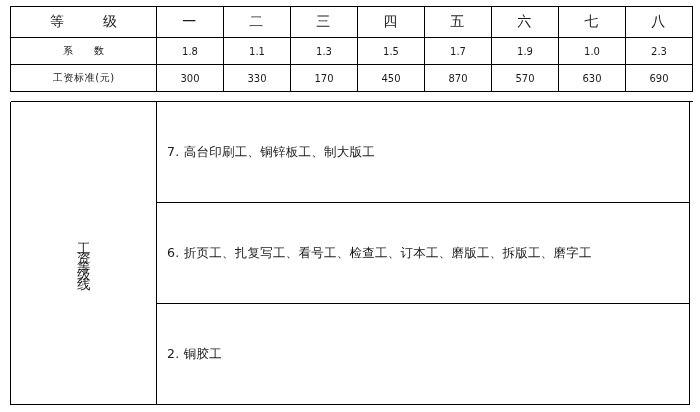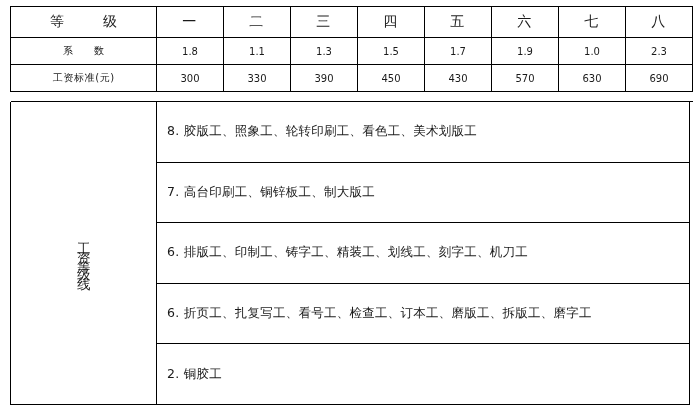--- a/index.html
+++ b/index.html
@@ -143,39 +143,37 @@
         <td class="num">1.5</td>
         <td class="num">1.7</td>
         <td class="num">1.9</td>
         <td class="num">1.0</td>
         <td class="num">2.3</td>
       </tr>
       <tr>
         <td class="label-cell tight">工资标准(元)</td>
         <td class="num">300</td>
         <td class="num">330</td>
-        <td class="num">390</td>
+        <td class="num">170</td>
         <td class="num">450</td>
-        <td class="num">430</td>
+        <td class="num">870</td>
         <td class="num">570</td>
         <td class="num">630</td>
         <td class="num">690</td>
       </tr>
       <tr class="gap">
         <td colspan="9"></td>
       </tr>
     </tbody>
   </table>
 
   <div class="lower">
     <div class="lower-left">
       <div class="vert-label">工资等级线</div>
     </div>
     <div class="lower-right">
-      <div class="grade-row">8. 胶版工、照象工、轮转印刷工、看色工、美术划版工</div>
       <div class="grade-row">7. 高台印刷工、铜锌板工、制大版工</div>
-      <div class="grade-row">6. 排版工、印制工、铸字工、精装工、划线工、刻字工、机刀工</div>
       <div class="grade-row">6. 折页工、扎复写工、看号工、检查工、订本工、磨版工、拆版工、磨字工</div>
       <div class="grade-row">2. 铜胶工</div>
     </div>
   </div>
 
 </div>
 
 </body></html>

